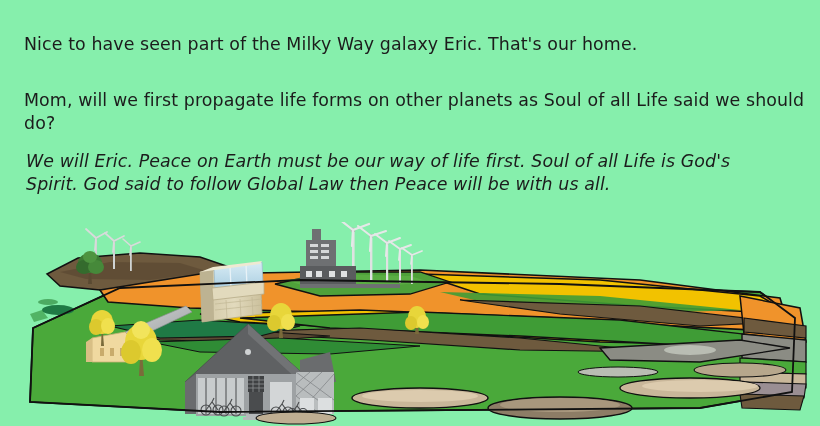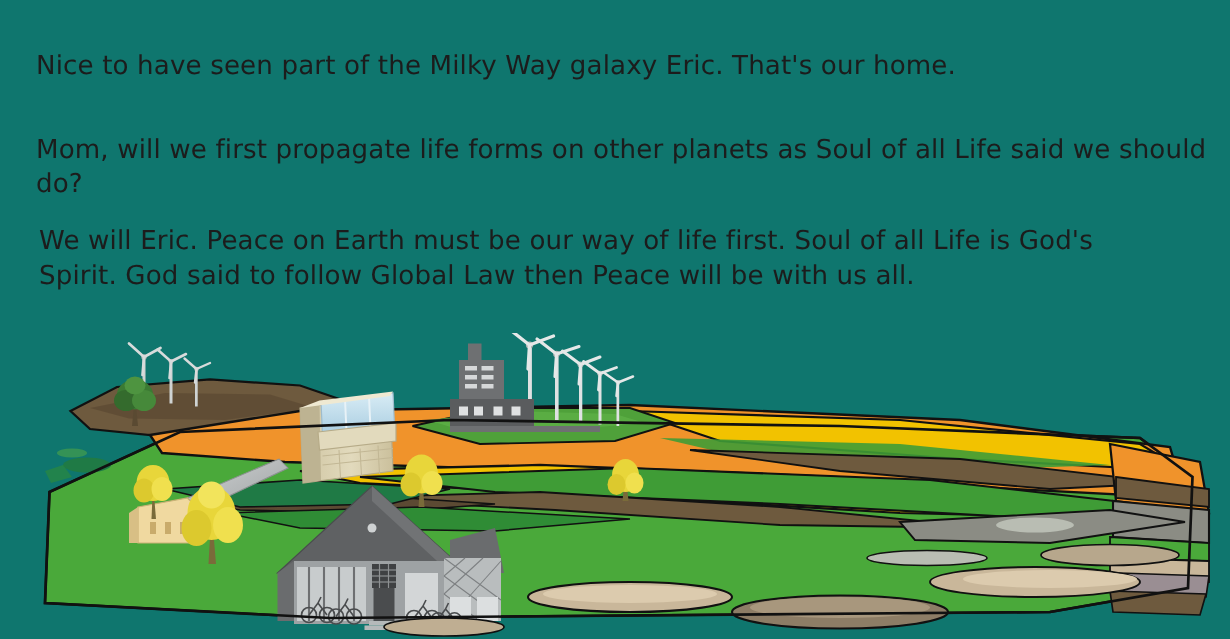--- a/index.html
+++ b/index.html
@@ -12,42 +12,42 @@
     height: 426px;
     background: #f7f7f7;
     font-family: "DejaVu Sans", "Liberation Sans", sans-serif;
     overflow: hidden;
     position: relative;
   }
   #page {
     position: relative;
     width: 820px;
     height: 426px;
-    background: #0f766e;
+    background: #86efac;
   }
 
   
   .dialogue {
     position: absolute;
     left: 0;
     top: 0;
     width: 820px;
   }
   .line {
     position: absolute;
     color: #1c1c1c;
     font-size: 17.4px;
     line-height: 23px;
     font-weight: 400;
     letter-spacing: 0.1px;
     white-space: pre-wrap;
   }
   .line-1 { left: 24px; top: 33px;  width: 780px; }
   .line-2 { left: 24px; top: 89px;  width: 784px; }
-  .line-3 { left: 26px; top: 150px; width: 760px; }
+  .line-3 { left: 26px; top: 150px; width: 760px; font-style: italic; }
 
   
   .scene-wrap {
     position: absolute;
     left: 0;
     top: 222px;
     width: 820px;
     height: 204px;
   }
   .scene-wrap svg {

